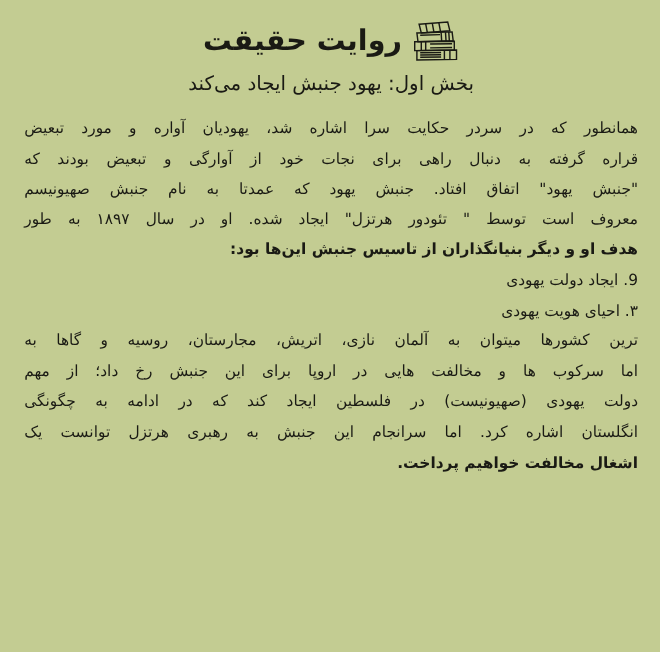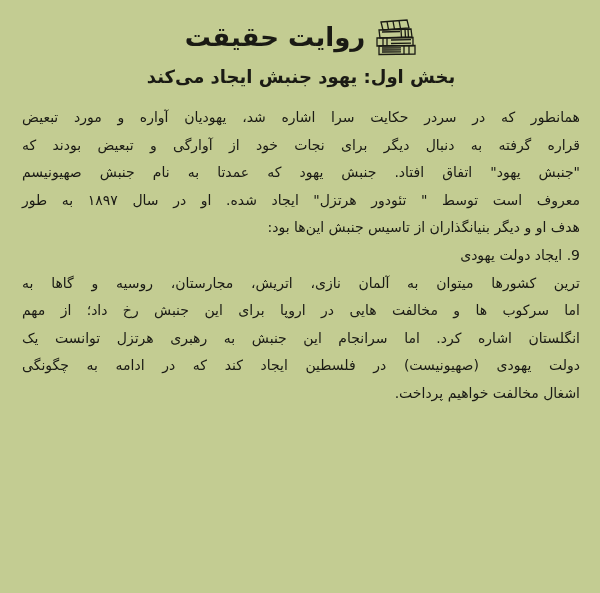--- a/index.html
+++ b/index.html
@@ -36,40 +36,41 @@
       line-height: 46px;
     }
     .books-icon {
       width: 44px;
       height: 38px;
       display: inline-block;
     }
     .subtitle {
       text-align: center;
       font-size: 18px;
-      font-weight: bold;
+      font-weight: normal;
       margin-top: 2px;
       height: 30px;
       line-height: 30px;
     }
     .body-text {
       margin-top: 12px;
       font-size: 14px;
       line-height: 27.6px;
       text-align: justify;
     }
     .line {
       display: block;
       white-space: nowrap;
       text-align: justify;
       text-align-last: justify;
       height: 27.6px;
     }
     .line.last {
       text-align-last: right;
+      font-weight: bold;
     }
     .list-item {
       display: block;
       white-space: nowrap;
       height: 27.6px;
     }
   </style>
 </head>
 <body>
 
@@ -104,31 +105,32 @@
       </svg>
     </span>
     <span class="title">روایت حقیقت</span>
   </div>
 
   <div class="subtitle">بخش اول: یهود جنبش ایجاد می‌کند</div>
 
   <div class="body-text">
     <div>
       <span class="line">همانطور که در سردر حکایت سرا اشاره شد، یهودیان آواره و مورد تبعیض</span>
-      <span class="line">قراره گرفته به دنبال دیگر برای نجات خود از آوارگی و تبعیض بودند که</span>
+      <span class="line">قراره گرفته به دنبال راهی برای نجات خود از آوارگی و تبعیض بودند که</span>
       <span class="line">"جنبش یهود" اتفاق افتاد. جنبش یهود که عمدتا به نام جنبش صهیونیسم</span>
       <span class="line">معروف است توسط " تئودور هرتزل" ایجاد شده. او در سال ۱۸۹۷ به طور</span>
       <span class="line last">هدف او و دیگر بنیانگذاران از تاسیس جنبش این‌ها بود:</span>
     </div>
 
     <div>
       <span class="list-item">9. ایجاد دولت یهودی</span>
+      <span class="list-item">۳. احیای هویت یهودی</span>
     </div>
 
     <div>
       <span class="line">ترین کشورها میتوان به آلمان نازی، اتریش، مجارستان، روسیه و گاها به</span>
       <span class="line">اما سرکوب ها و مخالفت هایی در اروپا برای این جنبش رخ داد؛ از مهم</span>
+      <span class="line">دولت یهودی (صهیونیست) در فلسطین ایجاد کند که در ادامه به چگونگی</span>
       <span class="line">انگلستان اشاره کرد. اما سرانجام این جنبش به رهبری هرتزل توانست یک</span>
-      <span class="line">دولت یهودی (صهیونیست) در فلسطین ایجاد کند که در ادامه به چگونگی</span>
       <span class="line last">اشغال مخالفت خواهیم پرداخت.</span>
     </div>
   </div>
 </div>
 
 </body></html>

